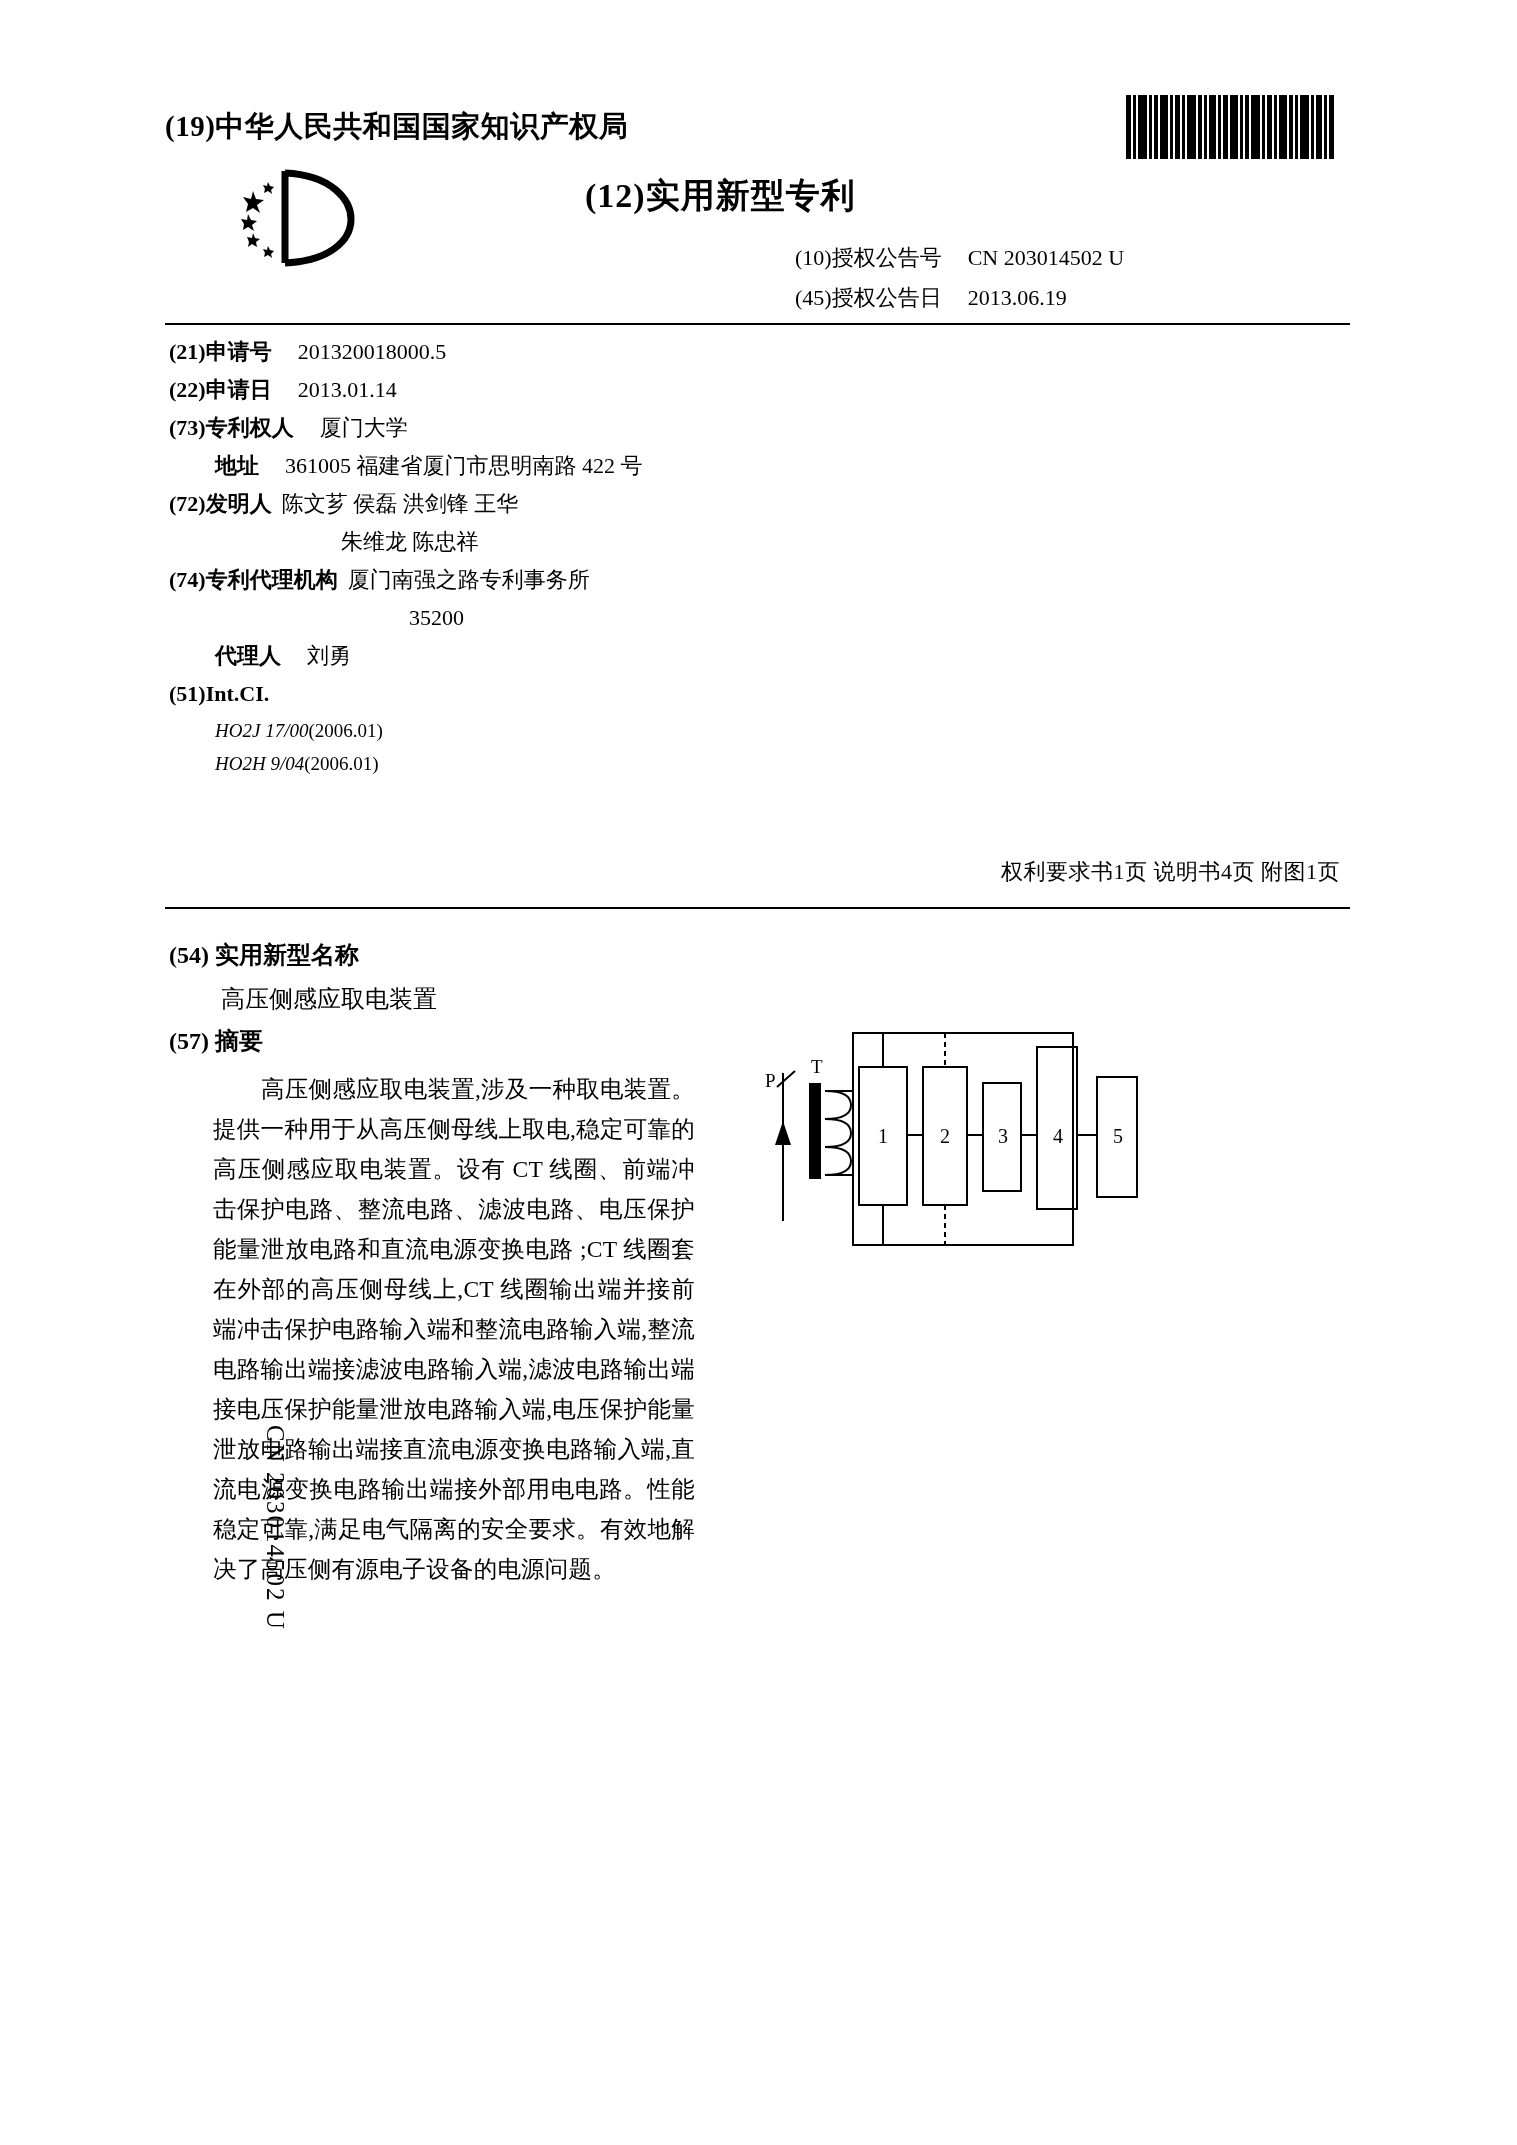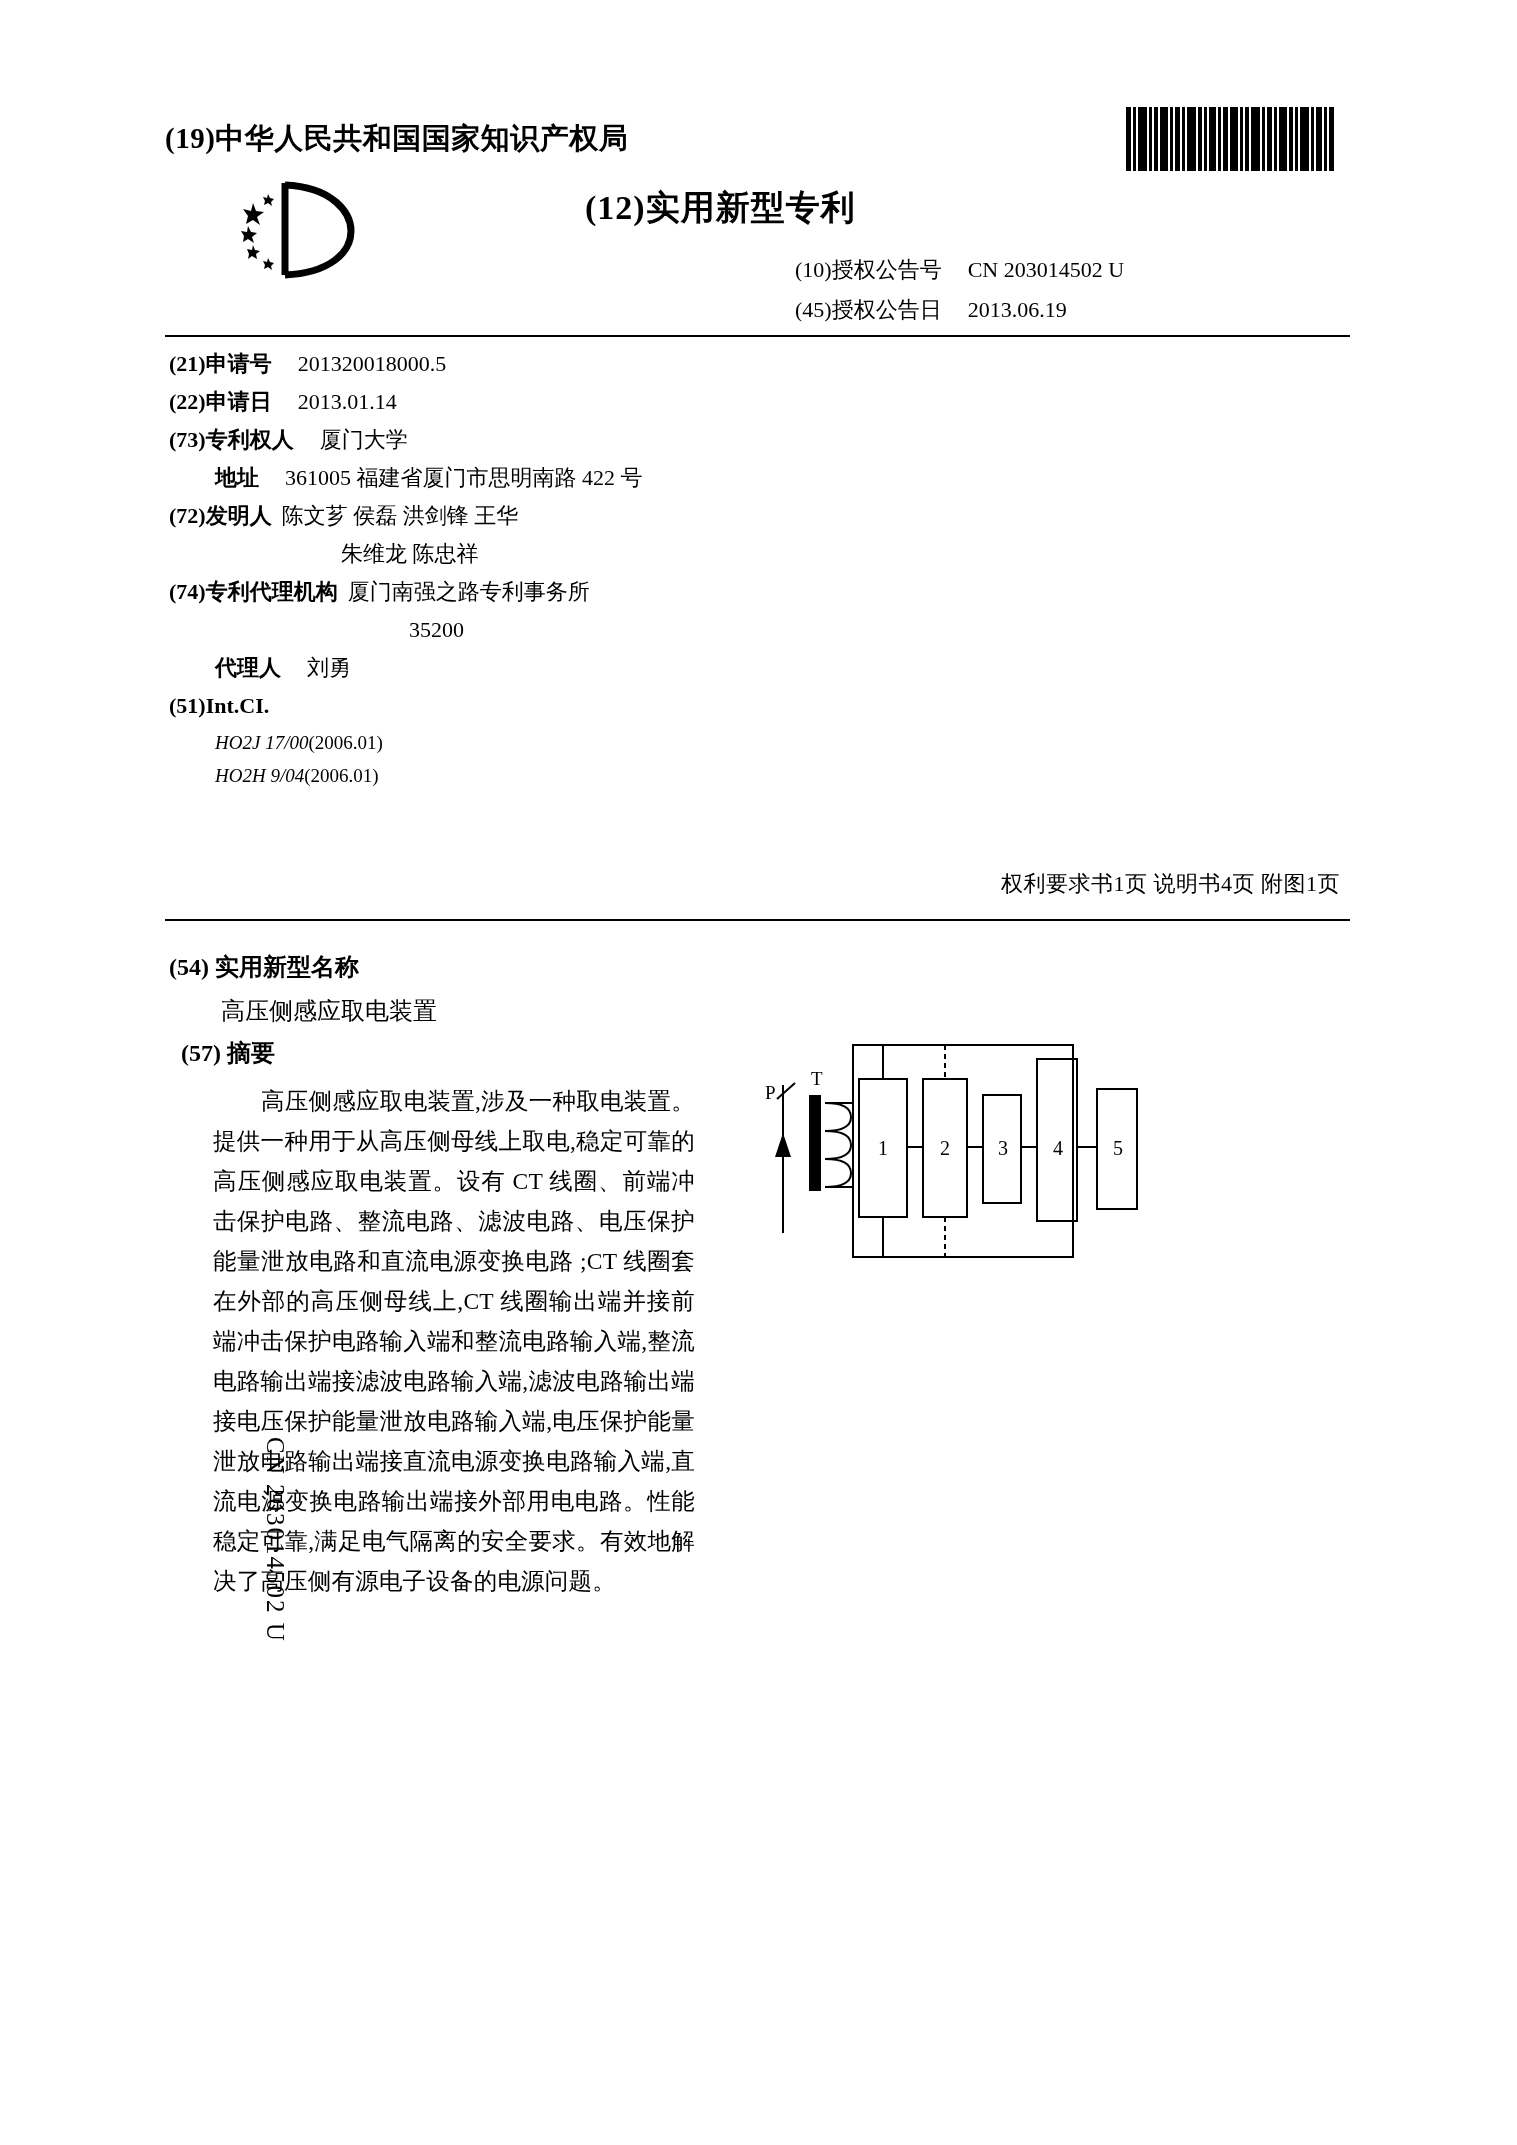--- a/index.html
+++ b/index.html
@@ -8,21 +8,21 @@
     background: #ffffff;
   }
   body {
     font-family: "Liberation Serif", serif;
     color: #000;
   }
   .page {
     position: relative;
     width: 1517px;
     height: 2120px;
-    margin: 12px auto;
+    margin: 0 auto;
     background: #fff;
     overflow: hidden;
   }
   .sheet {
     position: absolute;
     left: 165px;
     top: 95px;
     width: 1185px;
     height: 1900px;
   }
@@ -137,21 +137,21 @@
     font-weight: bold;
   }
   .name54 {
     position: absolute;
     left: 56px;
     top: 888px;
     font-size: 24px;
   }
   .sec57 {
     position: absolute;
-    left: 16px;
+    left: 4px;
     top: 930px;
     font-size: 24px;
     font-weight: bold;
   }
   .abstract {
     position: absolute;
     left: 48px;
     top: 974px;
     width: 482px;
     font-size: 23.5px;

